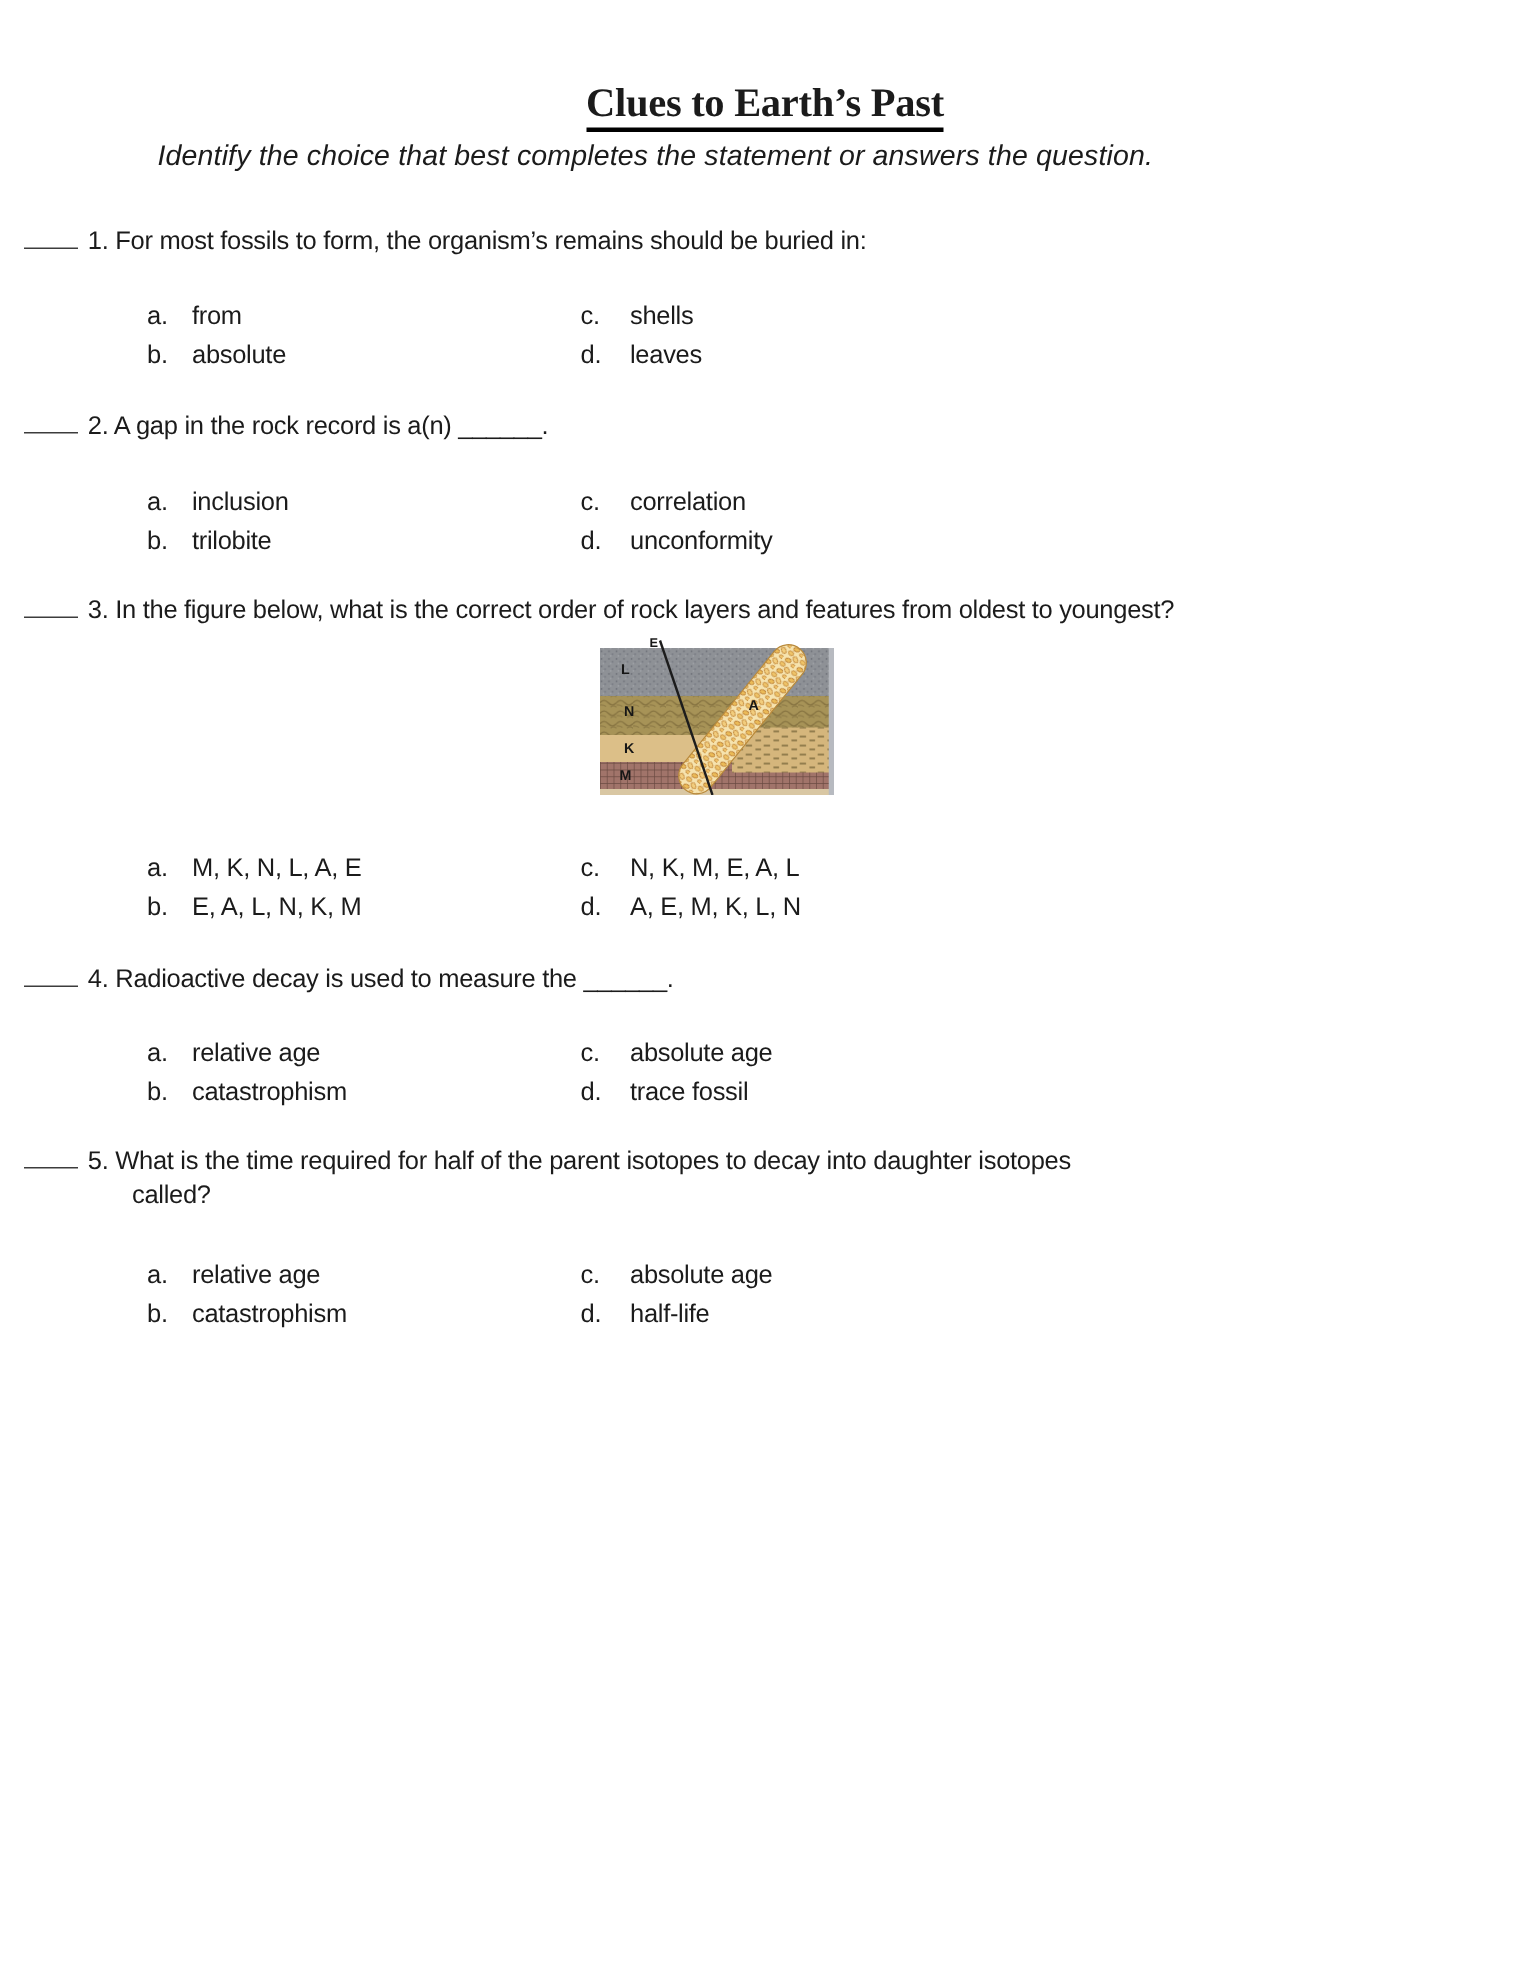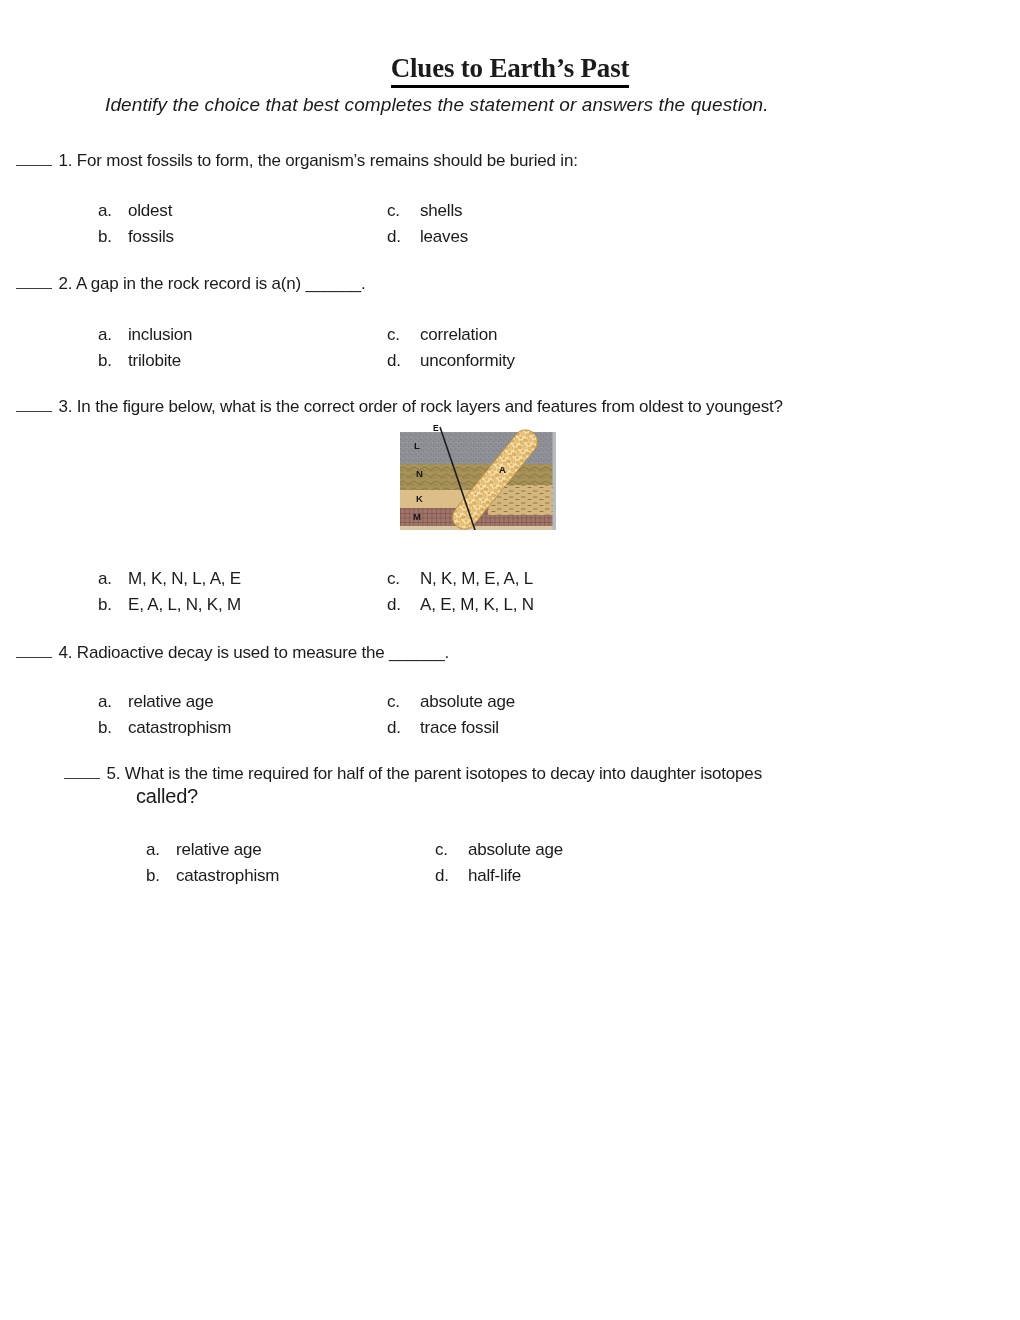--- a/index.html
+++ b/index.html
@@ -40,21 +40,21 @@
   .q-line {
     margin-left:60px;
     text-indent:-44px;
     font-size:17px;
     line-height:23px;
     letter-spacing:-0.2px;
     white-space:nowrap;
   }
   .q-line-cont {
     margin-left:88px;
-    font-size:20px;
+    font-size:17px;
     line-height:23px;
     letter-spacing:-0.2px;
   }
   .blank {
     display:inline-block;
     width:36px;
     height:14px;
     border-bottom:1.6px solid #3c3c3c;
     margin-right:2px;
   }
@@ -70,21 +70,21 @@
   .opt .letter { width:30px; flex:none; }
   .opt.c2 .letter { width:33px; flex:none; }
   .question.q1 { margin-top:32px; }
   .question.q1 .opts { margin-top:26px; }
   .question.q2 { margin-top:23px; }
   .question.q2 .opts { margin-top:27px; }
   .question.q3 { margin-top:22px; }
   .question.q3 .opts { margin-top:36px; }
   .question.q4 { margin-top:24px; }
   .question.q4 .opts { margin-top:25px; }
-  .question.q5 { margin-top:22px;padding-left:48px; }
+  .question.q5 { margin-top:22px; }
   .question.q5 .opts { margin-top:29px; }
   .figure-wrap { margin:5px 0 0 400px; width:156px; height:107px; }
   .figure-wrap svg { display:block; }
   .fig-label {
     font-family:"Liberation Sans", sans-serif;
     font-weight:bold;
     font-size:9.5px;
     fill:#161616;
   }
   .fig-label-e { font-size:8.5px; }
@@ -108,29 +108,29 @@
 
   <div class="question q1">
     <div class="q-line">
       <span class="blank"></span>
       <span>1.</span>
       <span>For most fossils to form, the organism’s remains should be buried in:</span>
     </div>
     <div class="opts">
       <div class="opt">
           <span class="letter">a.</span>
-          <span>oldest</span>
+          <span>from</span>
         </div>
       <div class="opt c2">
           <span class="letter">c.</span>
           <span>shells</span>
         </div>
       <div class="opt">
           <span class="letter">b.</span>
-          <span>fossils</span>
+          <span>absolute</span>
         </div>
       <div class="opt c2">
           <span class="letter">d.</span>
           <span>leaves</span>
         </div>
     </div>
   </div>
 
   <div class="question q2">
     <div class="q-line">

